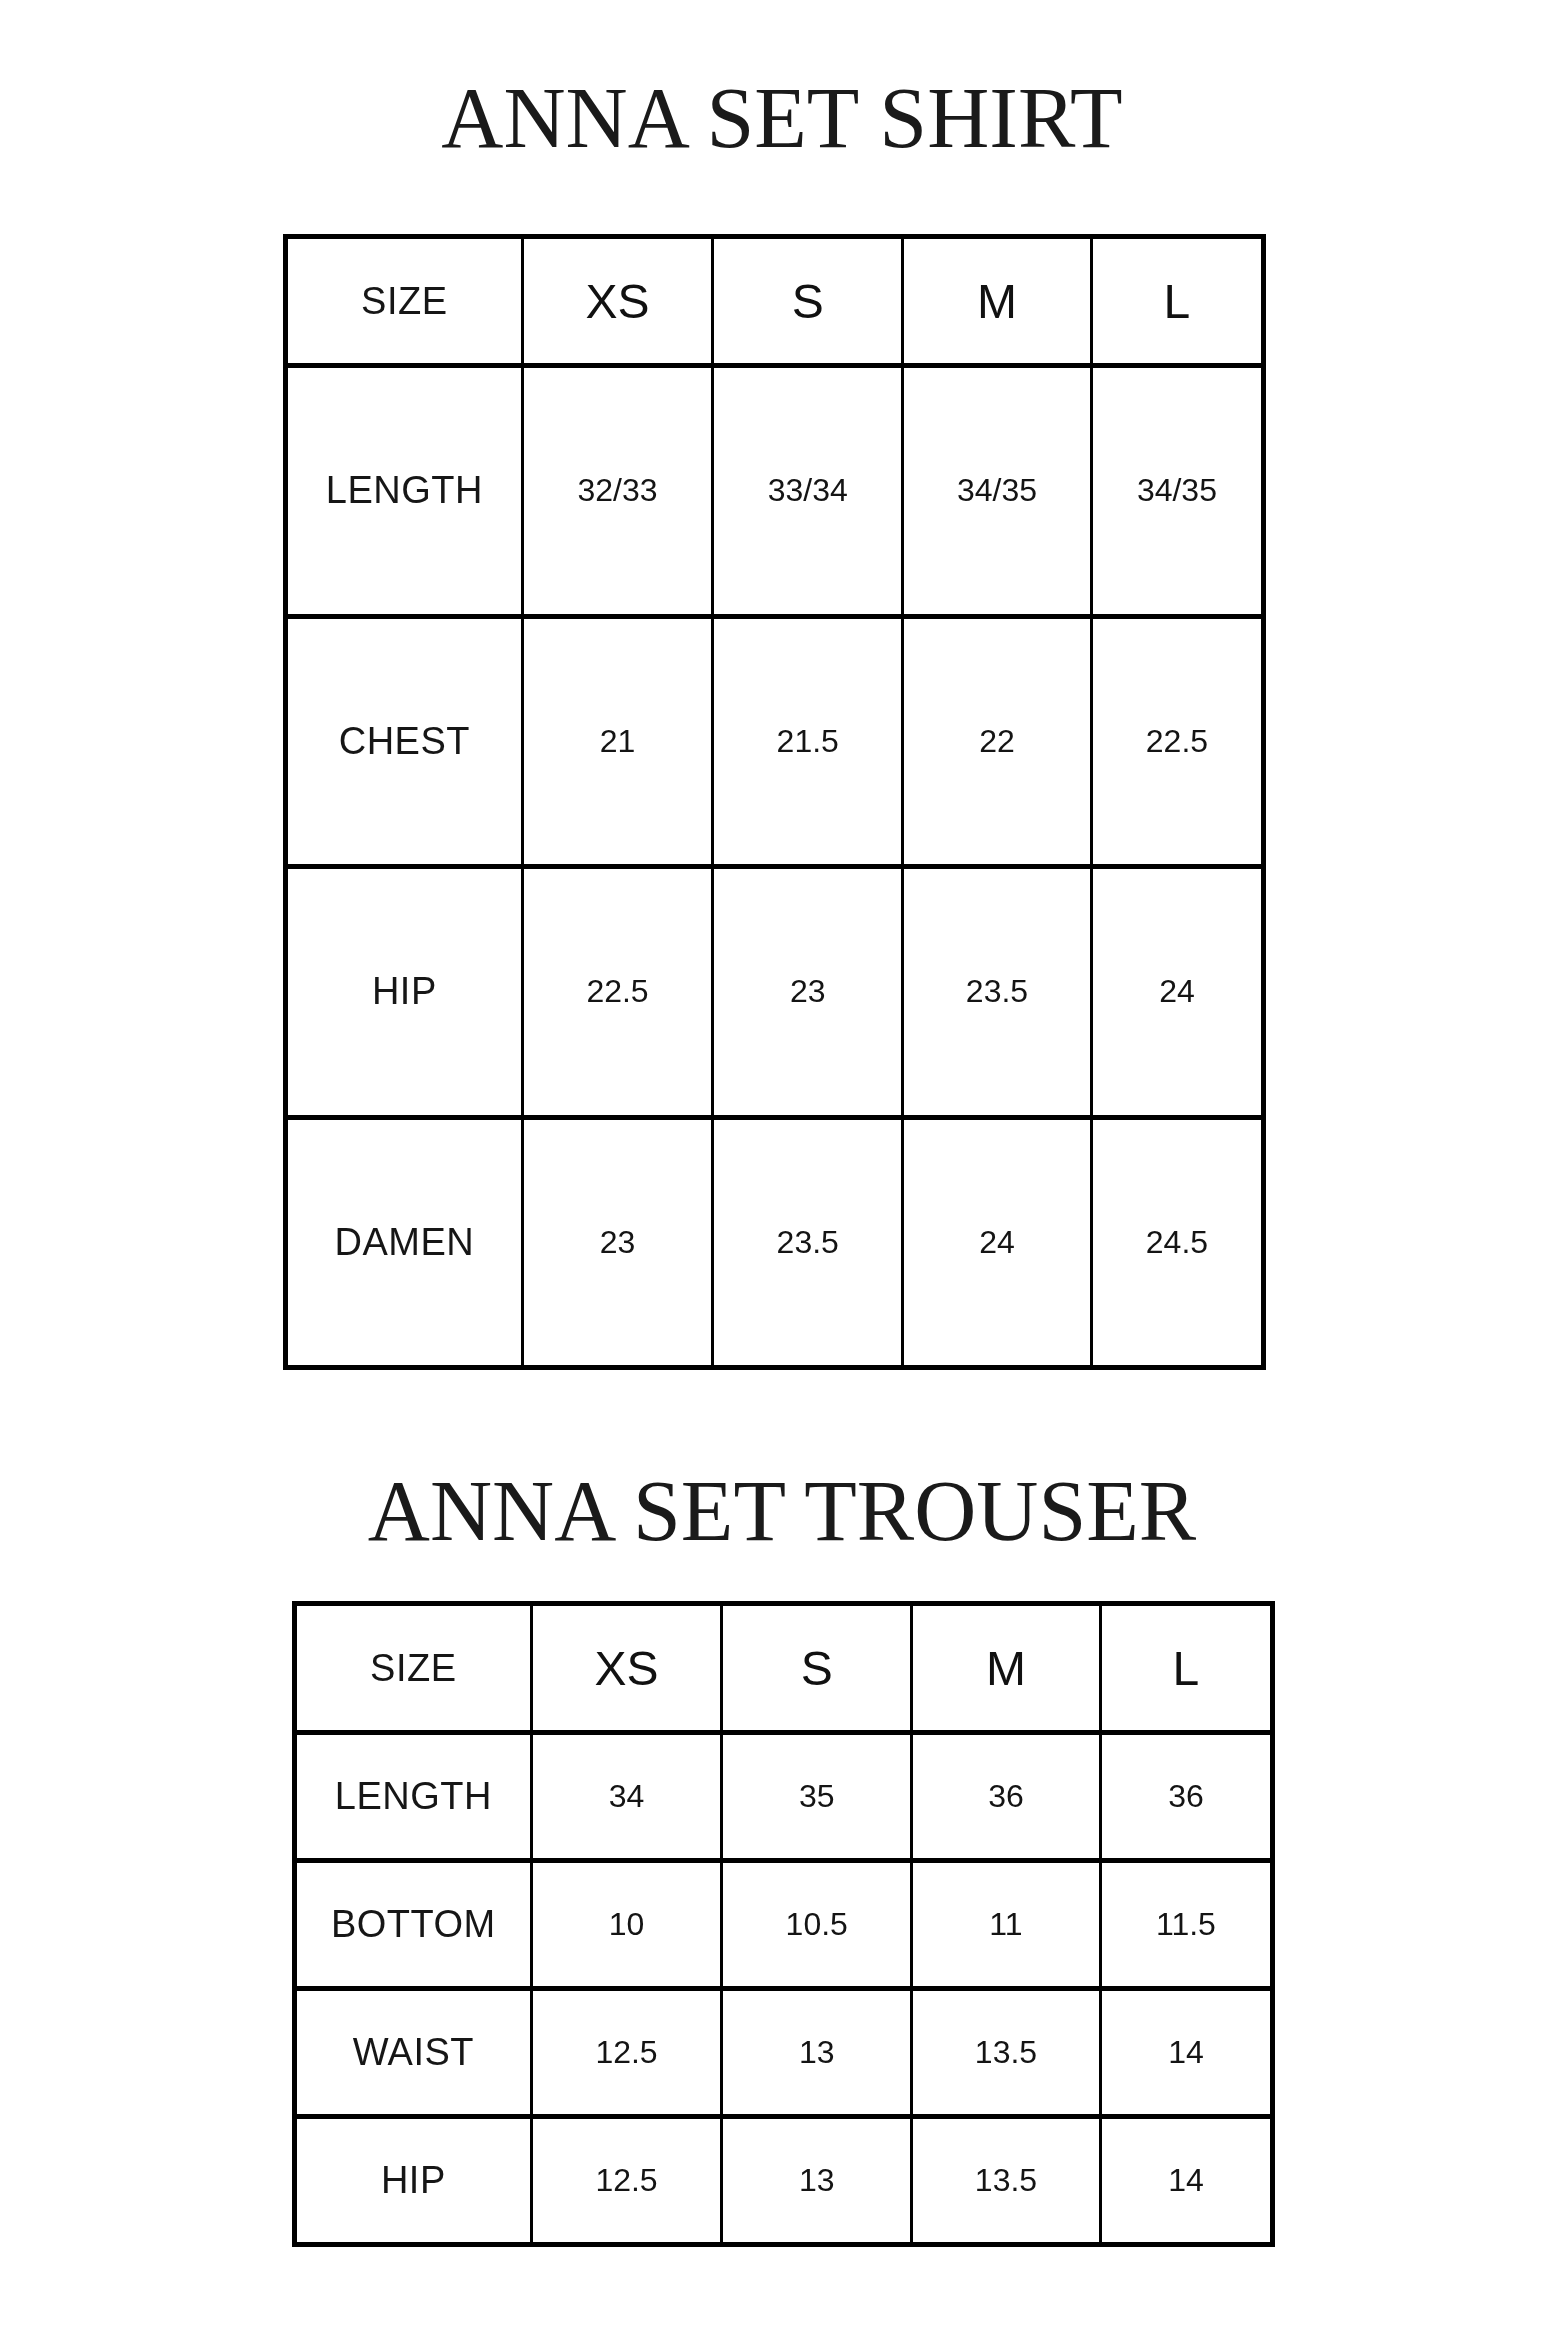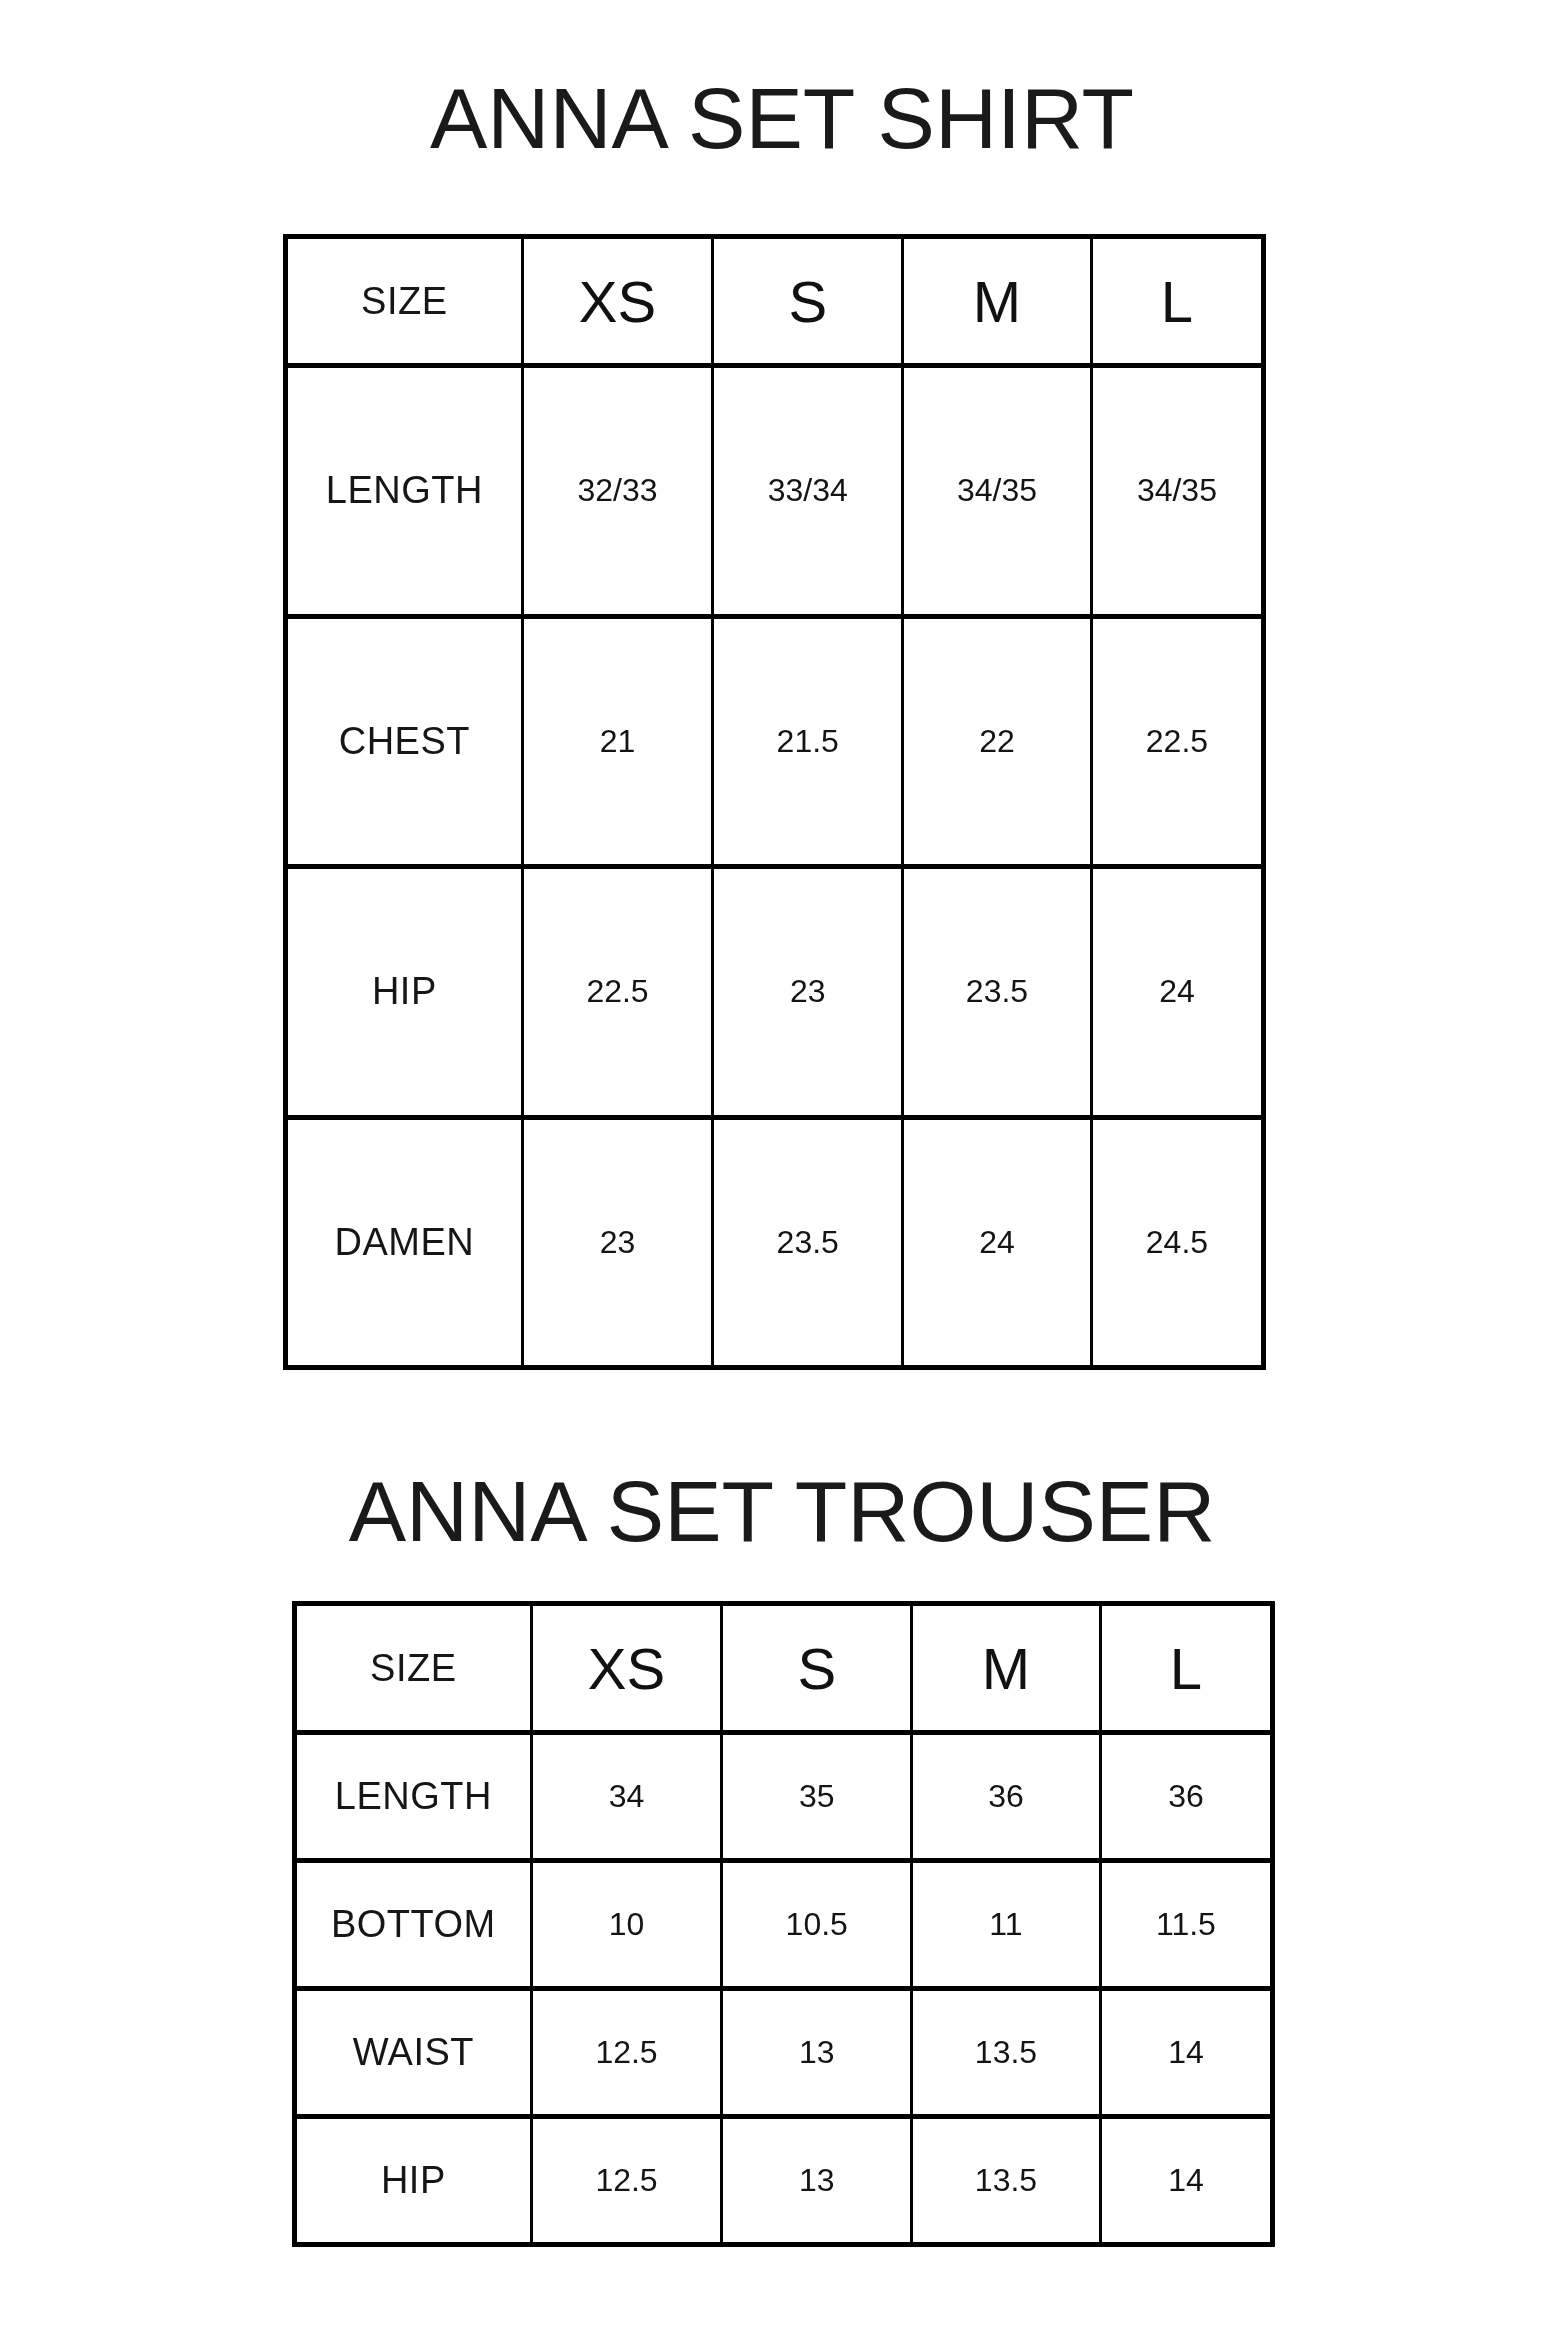--- a/index.html
+++ b/index.html
@@ -23,20 +23,21 @@
   .chart-title {
     position: absolute;
     left: 0;
     width: 100%;
     text-align: center;
     font-size: 86px;
     line-height: 1;
     font-weight: 400;
     color: #1a1a1a;
     white-space: nowrap;
+    font-family: Liberation Serif, serif;
   }
   #shirt-title   { top: 75px; }
   #trouser-title { top: 1462px; margin-top: 6px; }
 
   table.size-table {
     position: absolute;
     border-collapse: collapse;
     table-layout: fixed;
     background: #ffffff;
     border: 5.5px solid #000000;
@@ -53,21 +54,21 @@
 
   th, td {
     border-left: 3.7px solid #000000;
     border-top: 5.5px solid #000000;
     text-align: center;
     vertical-align: middle;
     padding: 0 9.2px;
     font-weight: 400;
   }
   tr.header-row { height: 129px; }
-  .size-header-letter { font-size: 58px; color: #111111; }
+  .size-header-letter { font-size: 48px; color: #111111; }
   .label-cell {
     font-size: 38px;
     line-height: 1.18;
     letter-spacing: 0.5px;
     color: #161616;
   }
   .value-cell { font-size: 32px; color: #141414; }
 </style>
 </head>
 <body>

